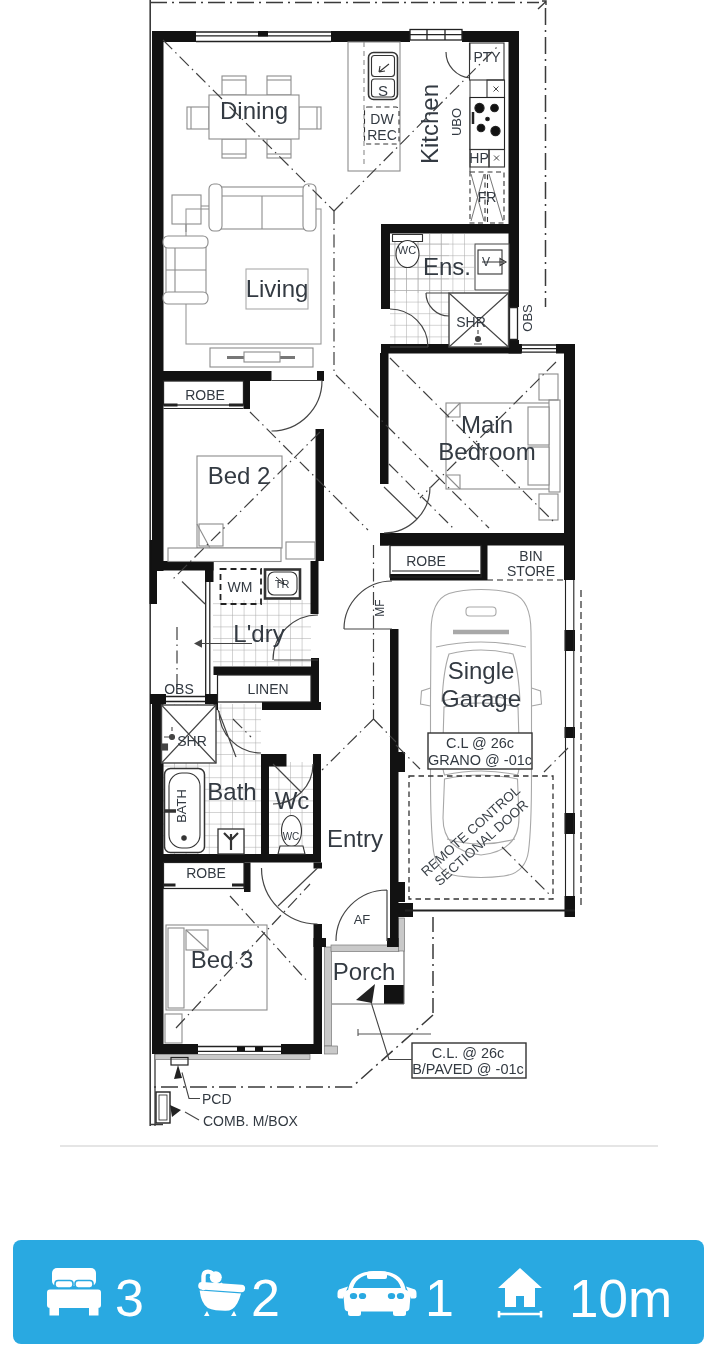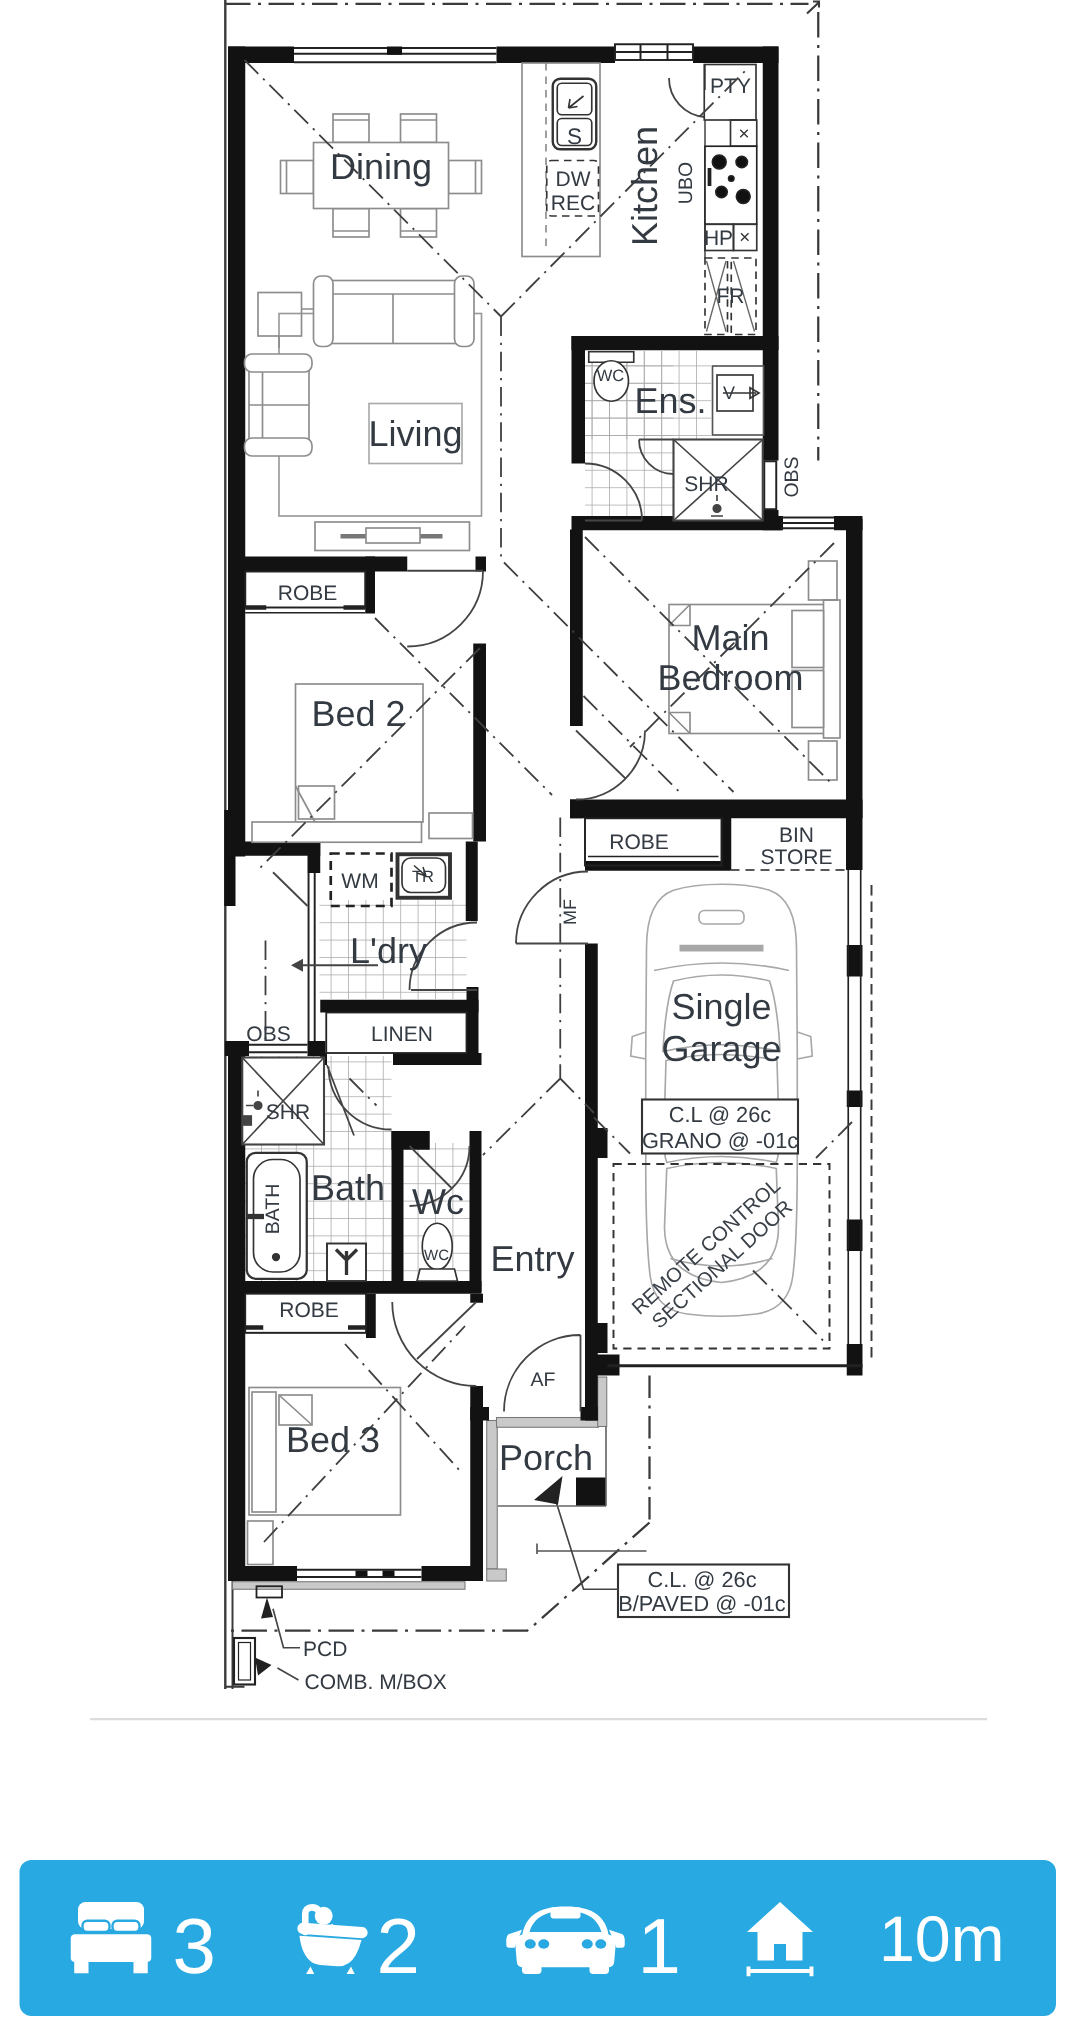--- a/index.html
+++ b/index.html
@@ -572,14 +572,14 @@
 
 <div class="num" style="left:412px;top:32px">1</div>
 
 <svg style="position:absolute;left:484px;top:27px" width="46" height="54" viewBox="0 0 46 54">
 <g fill="#fff">
 <path d="M23,1 L45,21 H38 V40 H27 V29 H19 V40 H8 V21 H1 Z"></path>
 <path d="M2,47 h42 M2,44 v6.5 M44,44 v6.5" stroke="#fff" stroke-width="2.6" fill="none"></path>
 </g>
 </svg>
 
-<div class="num" style="left:573px;top:32px;font-size:43px">10m</div>
+<div class="num" style="left:556px;top:32px;font-size:53px">10m</div>
 </div>
 
 </body></html>

